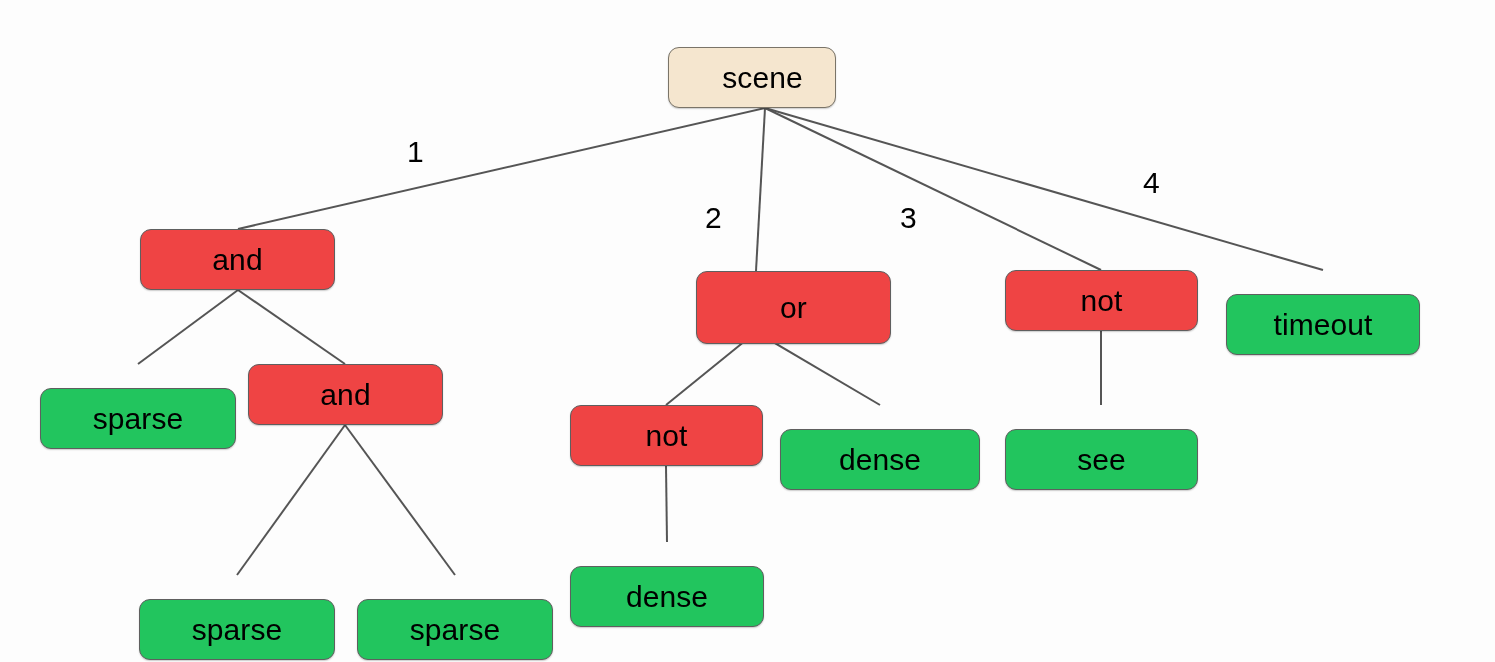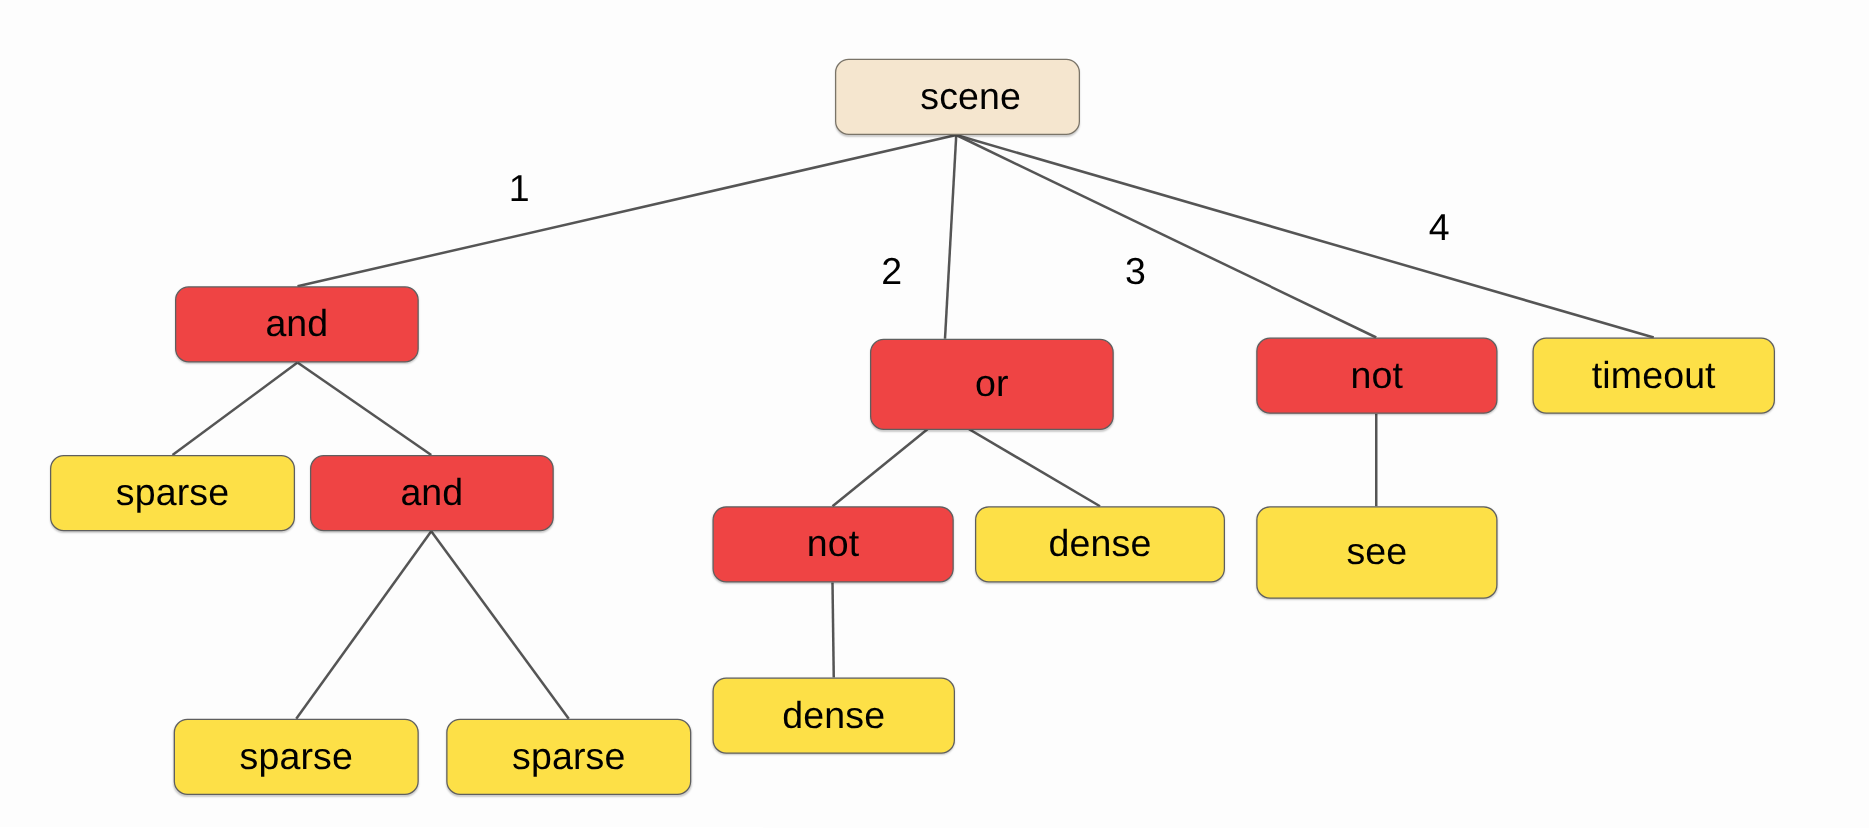--- a/index.html
+++ b/index.html
@@ -33,21 +33,21 @@
     justify-content: center;
     color: #000000;
     font-size: 30px;
     line-height: 1;
     letter-spacing: 0.1px;
     white-space: nowrap;
     box-shadow: 0 1px 1.5px rgba(0,0,0,0.20);
   }
   .node-root   { background: #f5e6cf; border-color: #7a7468; }
   .node-op     { background: #ef4444; border-color: #5f5f5f; }
-  .node-leaf   { background: #fde047; border-color: #5f5f5f; }
+  .node-leaf   { background: #22c55e; border-color: #5f5f5f; margin-top: 24px; }
   .edge-label {
     position: absolute;
     color: #000000;
     font-size: 30px;
     line-height: 1;
     white-space: nowrap;
   }
 </style>
 </head>
 <body>
@@ -63,30 +63,30 @@
       <line x1="238" y1="290" x2="345" y2="364" stroke="#555555" stroke-width="2"></line>
       <line x1="345" y1="425" x2="237" y2="575" stroke="#555555" stroke-width="2"></line>
       <line x1="345" y1="425" x2="455" y2="575" stroke="#555555" stroke-width="2"></line>
       <line x1="756" y1="332" x2="666" y2="405" stroke="#555555" stroke-width="2"></line>
       <line x1="756" y1="332" x2="880" y2="405" stroke="#555555" stroke-width="2"></line>
       <line x1="666" y1="466" x2="667" y2="542" stroke="#555555" stroke-width="2"></line>
       <line x1="1101" y1="331" x2="1101" y2="405" stroke="#555555" stroke-width="2"></line>
     </svg>
 
   <div id="node-layer">
-      <div class="node node-root" style="left: 668px; top: 47px; width: 196px; height: 61px; padding-left: 21px;">scene</div>
+      <div class="node node-root" style="left: 668px; top: 47px; width: 168px; height: 61px; padding-left: 21px;">scene</div>
       <div class="node node-op" style="left: 140px; top: 229px; width: 195px; height: 61px;">and</div>
       <div class="node node-op" style="left: 696px; top: 271px; width: 195px; height: 73px;">or</div>
       <div class="node node-op" style="left: 1005px; top: 270px; width: 193px; height: 61px;">not</div>
       <div class="node node-leaf" style="left: 1226px; top: 270px; width: 194px; height: 61px;">timeout</div>
       <div class="node node-leaf" style="left: 40px; top: 364px; width: 196px; height: 61px;">sparse</div>
       <div class="node node-op" style="left: 248px; top: 364px; width: 195px; height: 61px;">and</div>
       <div class="node node-op" style="left: 570px; top: 405px; width: 193px; height: 61px;">not</div>
       <div class="node node-leaf" style="left: 780px; top: 405px; width: 200px; height: 61px;">dense</div>
-      <div class="node node-leaf" style="left: 1005px; top: 405px; width: 193px; height: 74px;">see</div>
+      <div class="node node-leaf" style="left: 1005px; top: 405px; width: 193px; height: 61px;">see</div>
       <div class="node node-leaf" style="left: 570px; top: 542px; width: 194px; height: 61px;">dense</div>
       <div class="node node-leaf" style="left: 139px; top: 575px; width: 196px; height: 61px;">sparse</div>
       <div class="node node-leaf" style="left: 357px; top: 575px; width: 196px; height: 61px;">sparse</div>
     </div>
   <div id="label-layer">
       <div class="edge-label" style="left: 407px; top: 137px;">1</div>
       <div class="edge-label" style="left: 705px; top: 203px;">2</div>
       <div class="edge-label" style="left: 900px; top: 203px;">3</div>
       <div class="edge-label" style="left: 1143px; top: 168px;">4</div>
     </div>

